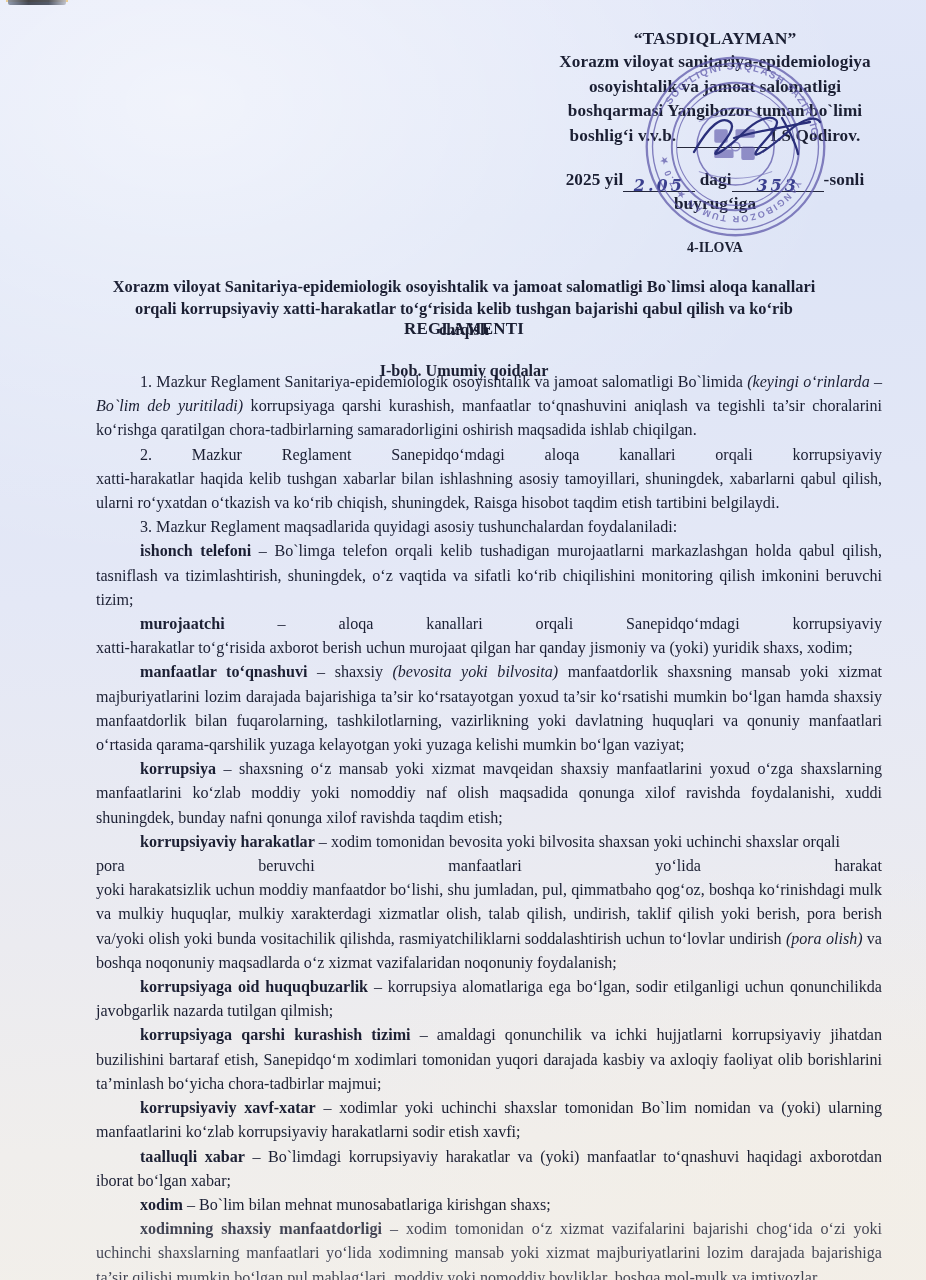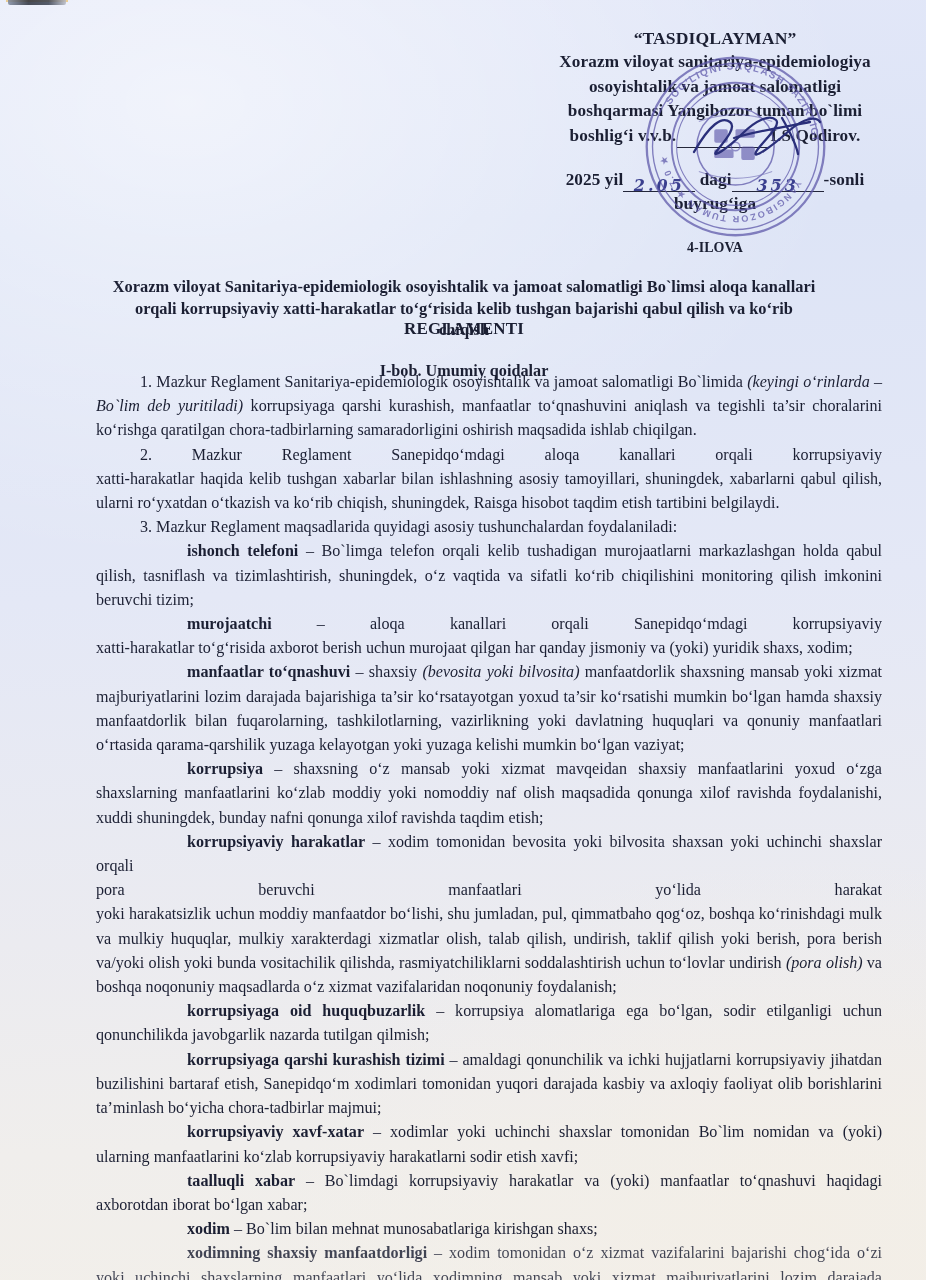--- a/index.html
+++ b/index.html
@@ -143,21 +143,21 @@
     font-size: 16.1px;
     line-height: 24.2px;
     text-align: justify;
     text-justify: inter-word;
   }
   .body-text p {
     margin: 0 0 0 0;
     text-indent: 44px;
   }
   .body-text p.noind { text-indent: 0; }
-  .term { font-weight: bold; margin-left: 47px; }
+  .term { font-weight: bold; }
   .ital { font-style: italic; margin-top: 37px; }
 
   
   .spread {
     display: flex;
     justify-content: space-between;
     width: 100%;
   }
 
   

